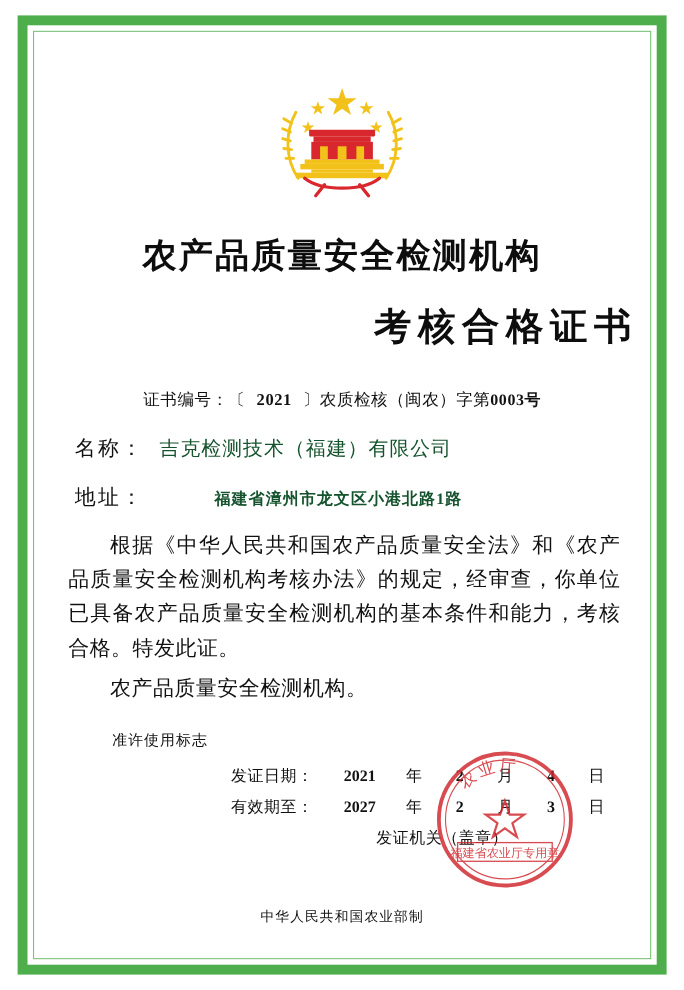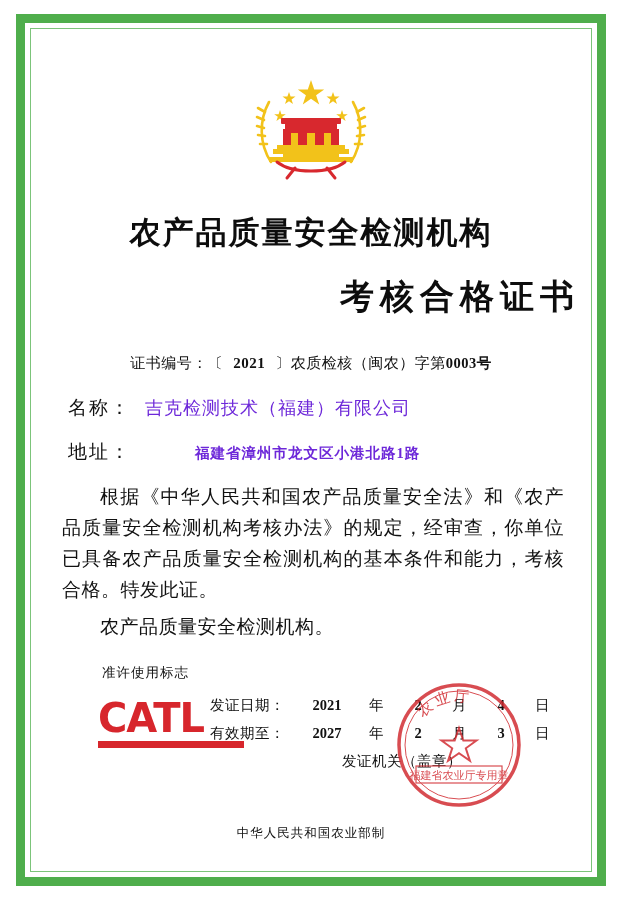--- a/index.html
+++ b/index.html
@@ -110,21 +110,21 @@
     padding-left: 26px;
   }
   .field-label {
     font-size: 19px;
     color: #111;
     letter-spacing: 2px;
     white-space: nowrap;
   }
   .field-value {
     font-size: 18px;
-    color: #6d28d9;
+    color: #14532d;
     margin-left: 14px;
     letter-spacing: 1px;
     white-space: nowrap;
   }
   .field.addr { margin-top: 18px; gap: 48px; }
   .field.addr .field-value {
     font-size: 14.5px;
     font-weight: bold;
     margin-left: 16px;
   }
@@ -302,24 +302,20 @@
       <span class="field-value">福建省漳州市龙文区小港北路1路</span>
     </div>
 
     <div class="para indent">根据《中华人民共和国农产品质量安全法》和《农产品质量安全检测机构考核办法》的规定，经审查，你单位已具备农产品质量安全检测机构的基本条件和能力，考核合格。特发此证。</div>
     <div class="para indent second">农产品质量安全检测机构。</div>
 
     <div class="mark-label">准许使用标志</div>
 
     <div class="bottom-area">
 
-      <div class="catl">
-        <div class="catl-text">CATL</div>
-        <div class="catl-bar"></div>
-      </div>
 
       <div class="dates">
         <div class="date-row">
           <span class="lbl">发证日期：</span>
             <span class="v year">2021</span>
             <span class="lbl">年</span>
             <span class="v mon">2</span>
             <span class="lbl">月</span>
             <span class="v day">4</span>
             <span class="lbl">日</span>

